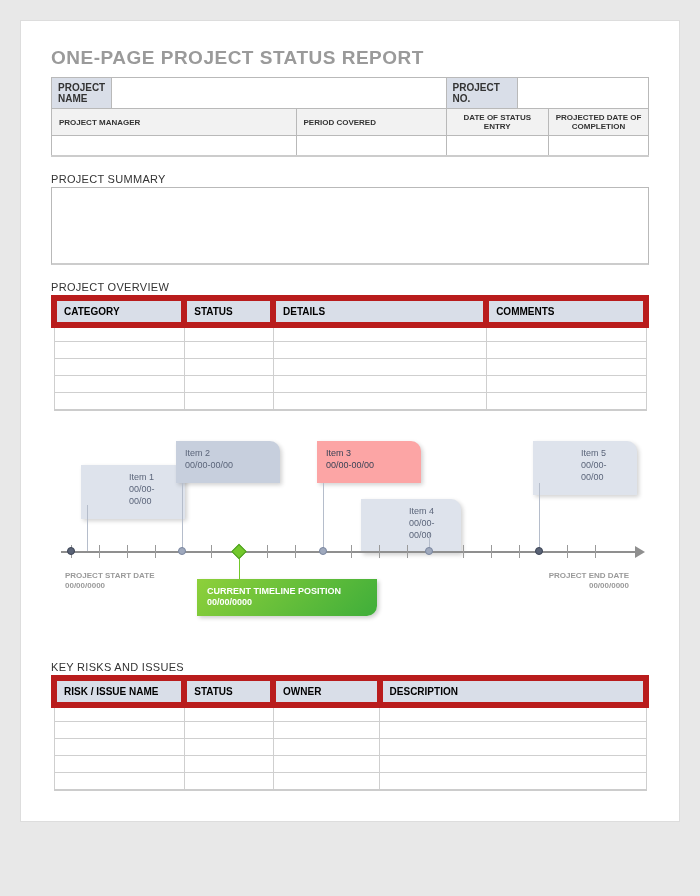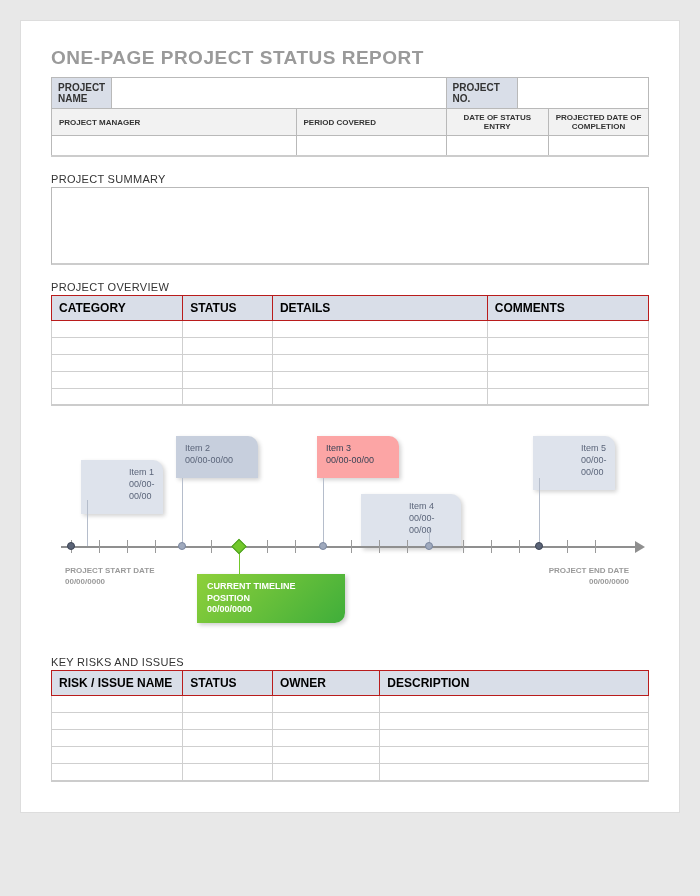--- a/index.html
+++ b/index.html
@@ -55,25 +55,25 @@
     letter-spacing: 0.3px;
   }
   .summary-box {
     border: 1px solid #b9b9b9;
     border-bottom: 2px solid #ccc;
     height: 78px;
     width: 100%;
   }
   .tbl-overview th {
     background: #d9dee8;
-    font-size: 12px;
+    font-size: 10px;
     font-weight: bold;
     text-align: left;
     padding: 5px 7px;
-    border: 1px solid #b91c1c;
+    border: 6px solid #b91c1c;
   }
   .tbl-overview td {
     border: 1px solid #cfcfcf;
     height: 17px;
     font-size: 8px;
   }
   .tbl-overview { border-bottom: 2px solid #ccc; }
   .top-table { border-bottom: 2px solid #ccc; }
 
   
@@ -82,21 +82,21 @@
     height: 200px;
     margin-top: 22px;
   }
   .tag {
     position: absolute;
     padding: 6px 9px 12px 9px;
     font-size: 9px;
     color: #5b657a;
     border-radius: 0 10px 0 0;
     box-shadow: 2px 2px 4px rgba(0,0,0,.18);
-    width: 82px;
+    width: 104px;
     line-height: 1.35;
   }
   .tag .name { display:block; }
   .tag-lt { background: #dee3ec; padding-left: 48px; }
   .tag-md { background: #c7cfdd; }
   .tag-dk { background: #fca5a5; color: #3b4356; }
   .tl-line {
     position: absolute;
     left: 10px; right: 10px;
     top: 118px;
@@ -139,21 +139,21 @@
     top: 138px;
     font-size: 8px;
     font-weight: bold;
     color: #9a9a9a;
     line-height: 1.35;
   }
   .cur-pos {
     position: absolute;
     top: 146px;
     left: 146px;
-    width: 148px;
+    width: 180px;
     padding: 7px 10px;
     font-size: 9px;
     font-weight: bold;
     color: #fff;
     background: linear-gradient(135deg, #8ed03a 0%, #3fae3a 100%);
     border-radius: 0 0 10px 0;
     box-shadow: 2px 2px 4px rgba(0,0,0,.2);
     line-height: 1.3;
   }
   .cur-marker {

